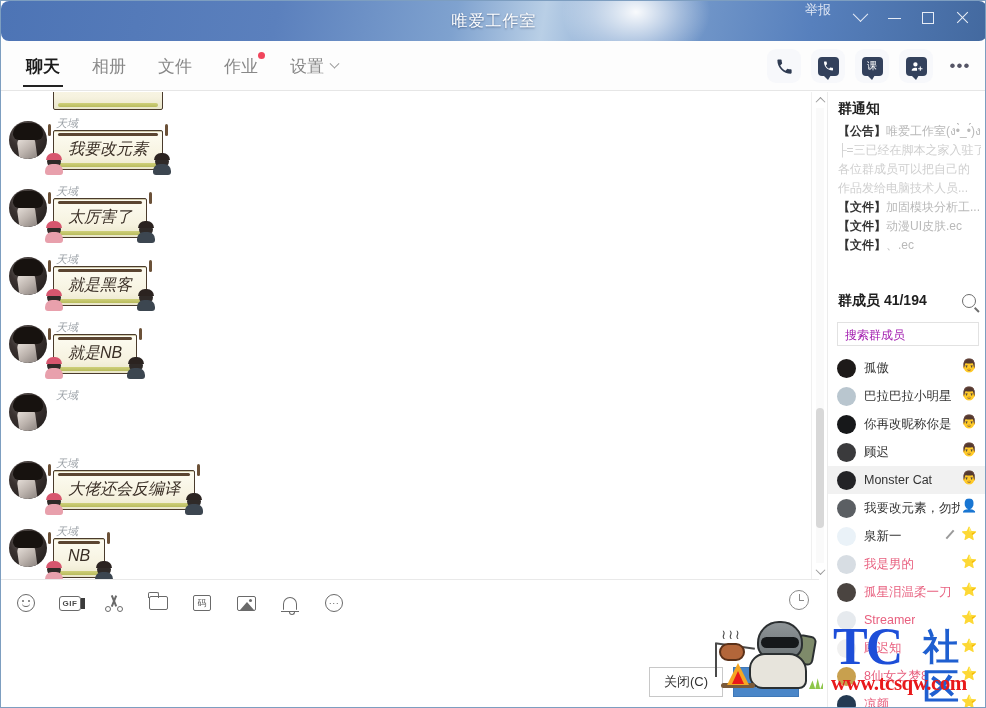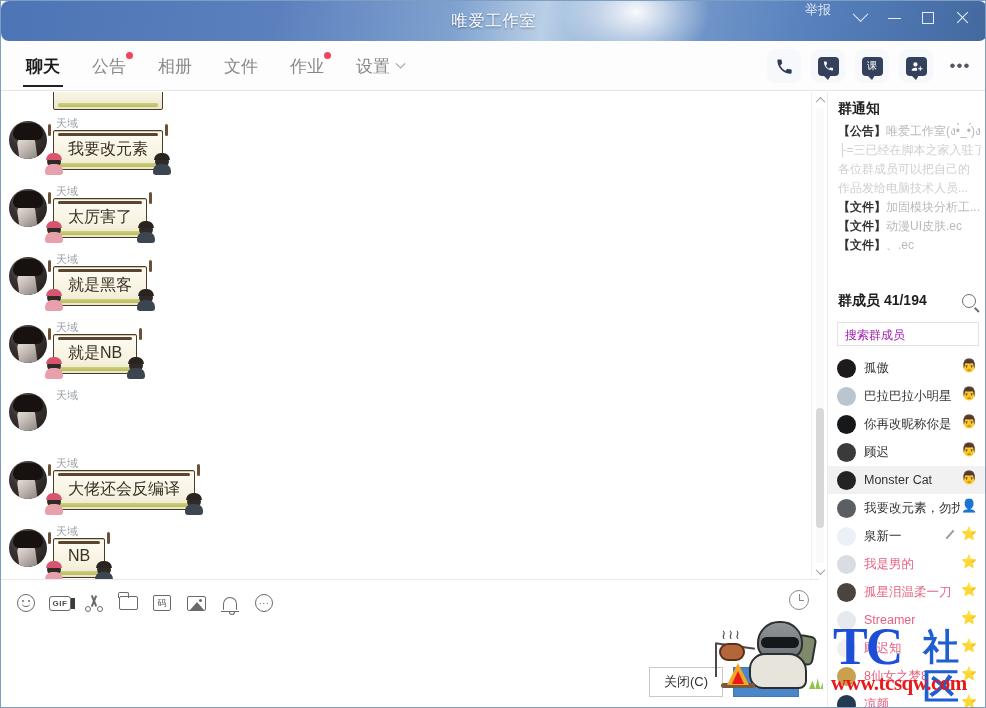--- a/index.html
+++ b/index.html
@@ -65,21 +65,21 @@
            background: #f7f8fb; color: #3c4c66; }
   .ticon.plain { background: transparent; }
   .sq { width: 21px; height: 19px; border-radius: 4px; background: #33415c; position: relative;
         display:flex; align-items:center; justify-content:center; color:#fff; font-size:10px; }
   .sq:after { content:""; position:absolute; left:5px; bottom:-4px; width:0;height:0;
               border-left:5px solid transparent; border-right:3px solid transparent; border-top:5px solid #33415c; }
   .dots3 { font-size: 17px; letter-spacing: 1px; color: #556; }
 
   
   .chat-pane { position: absolute; left: 0; top: 91px; width: 818px; height: 487px; background: #fff; overflow: hidden; }
-  .msg { position: relative; height: 68px; padding-left: 8px; }
+  .msg { position: relative; height: 68px; padding-left: 8px; font-style: italic; }
   .avatar {
     position: absolute; left: 8px; top: 7px; width: 38px; height: 38px; border-radius: 50%;
     background: radial-gradient(circle at 38% 30%, #6f6a68 0%, #3a3230 40%, #1d1a19 100%);
     overflow: hidden;
   }
   .avatar:before { content:""; position:absolute; left:9px; top:16px; width:18px; height:22px;
                    background: linear-gradient(150deg,#e9e2dc 0%,#bcb3ad 55%,#8d8581 100%);
                    border-radius: 6px 6px 2px 2px; transform: rotate(-8deg); }
   .avatar:after { content:""; position:absolute; left:4px; top:2px; width:30px; height:17px;
                   background: #17120f; border-radius: 14px 14px 7px 7px; }
@@ -109,21 +109,21 @@
   .deco.l .body { background:#e8a0ac; }
   .deco.r .body { background:#3c4650; }
   .deco .hat { position:absolute; left:1px; top:-2px; width:16px; height:7px; border-radius:8px 8px 0 0; background:#d7566e; }
   .deco.r .hat { background:#2b2320; }
   .pole { position:absolute; top:-7px; width:3px; height:12px; background:#6b5138; border-radius:2px; }
   .pole.l{left:-6px;} .pole.r{right:-6px;}
 
   
   .input-area { position: absolute; left: 0; top: 578px; width: 818px; height: 130px;
                 background: #fff; border-top: 1px solid #e9e9e9; }
-  .in-tools { position: absolute; left: 8px; top: 8px; display: flex; align-items: center; }
+  .in-tools { position: absolute; left: 8px; top: 8px; display: flex; align-items: center; gap: 10px; }
   .itool { width: 34px; height: 30px; display: flex; align-items: center; justify-content: center; color: #5b5b5b; }
   .ring { width: 18px; height: 18px; border: 1.5px solid #6a6a6a; border-radius: 50%; position: relative; }
   .ring .e1,.ring .e2 { position:absolute; top:5px; width:2px;height:2px;border-radius:50%;background:#6a6a6a;}
   .ring .e1{left:4px;} .ring .e2{right:4px;}
   .ring .sm { position:absolute; left:4px; bottom:4px; width:8px;height:4px;
               border-bottom:1.5px solid #6a6a6a; border-radius:0 0 8px 8px; }
   .gifbox { border: 1.5px solid #6a6a6a; border-radius: 3px; font-size: 8px; font-weight: bold;
             padding: 2px 3px; color: #4a4a4a; letter-spacing: .5px; position: relative; }
   .gifbox:after { content:""; position:absolute; right:-5px; top:1px; width:4px; height:11px; background:#3b3b3b; }
   .foldr { width: 19px; height: 14px; border: 1.5px solid #6a6a6a; border-radius: 2px 2px 2px 2px; position: relative; }
@@ -255,24 +255,20 @@
         </div>
     </div>
   </div>
 
   <div class="tabbar">
     <div class="tabs">
       <div class="tab active">
           <span>聊天</span>
         </div>
       <div class="tab">
-          <span>公告</span>
-          <i class="dot"></i>
-        </div>
-      <div class="tab">
           <span>相册</span>
         </div>
       <div class="tab">
           <span>文件</span>
         </div>
       <div class="tab">
           <span>作业</span>
           <i class="dot"></i>
         </div>
       <div class="tab">

